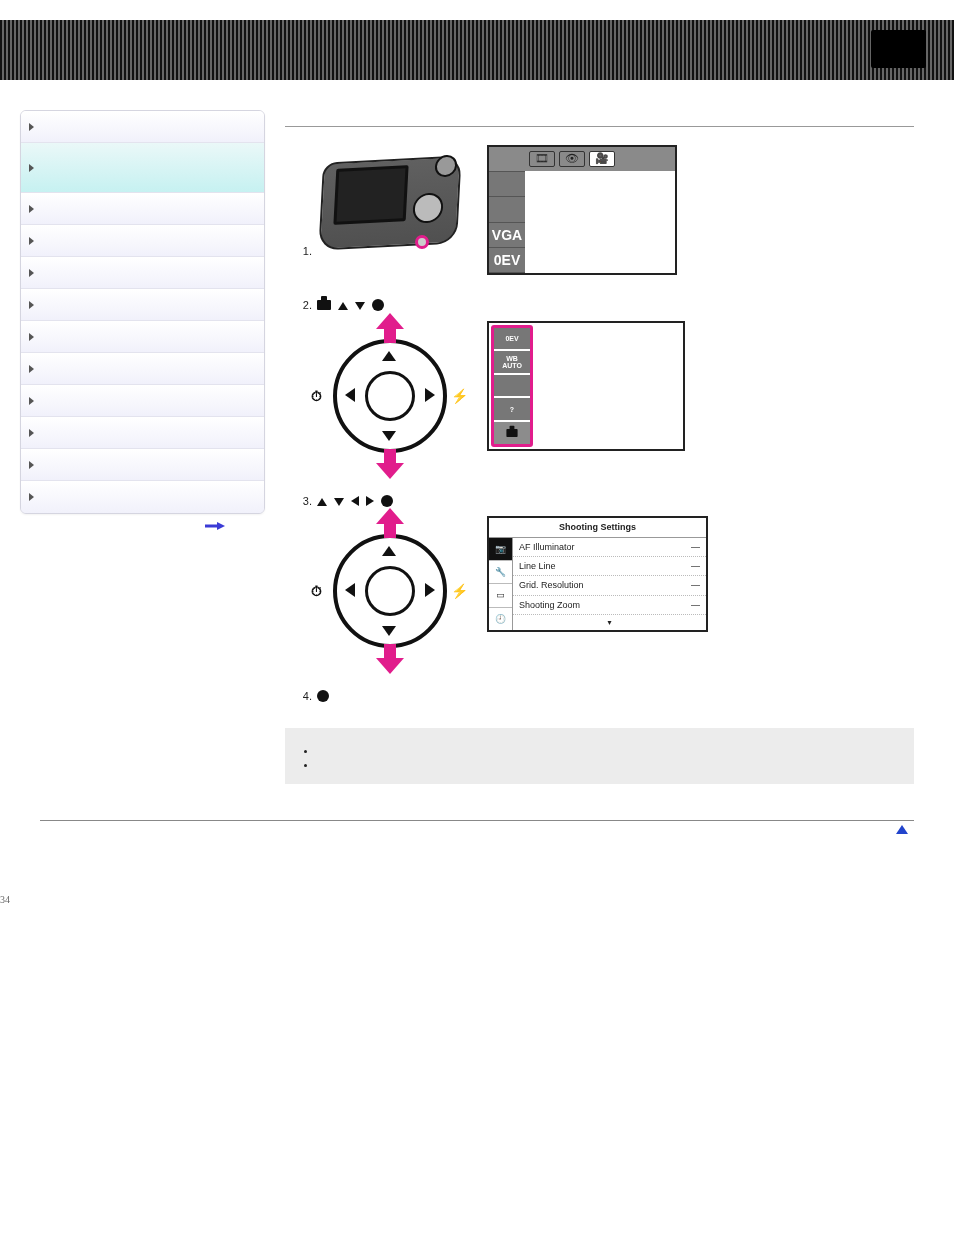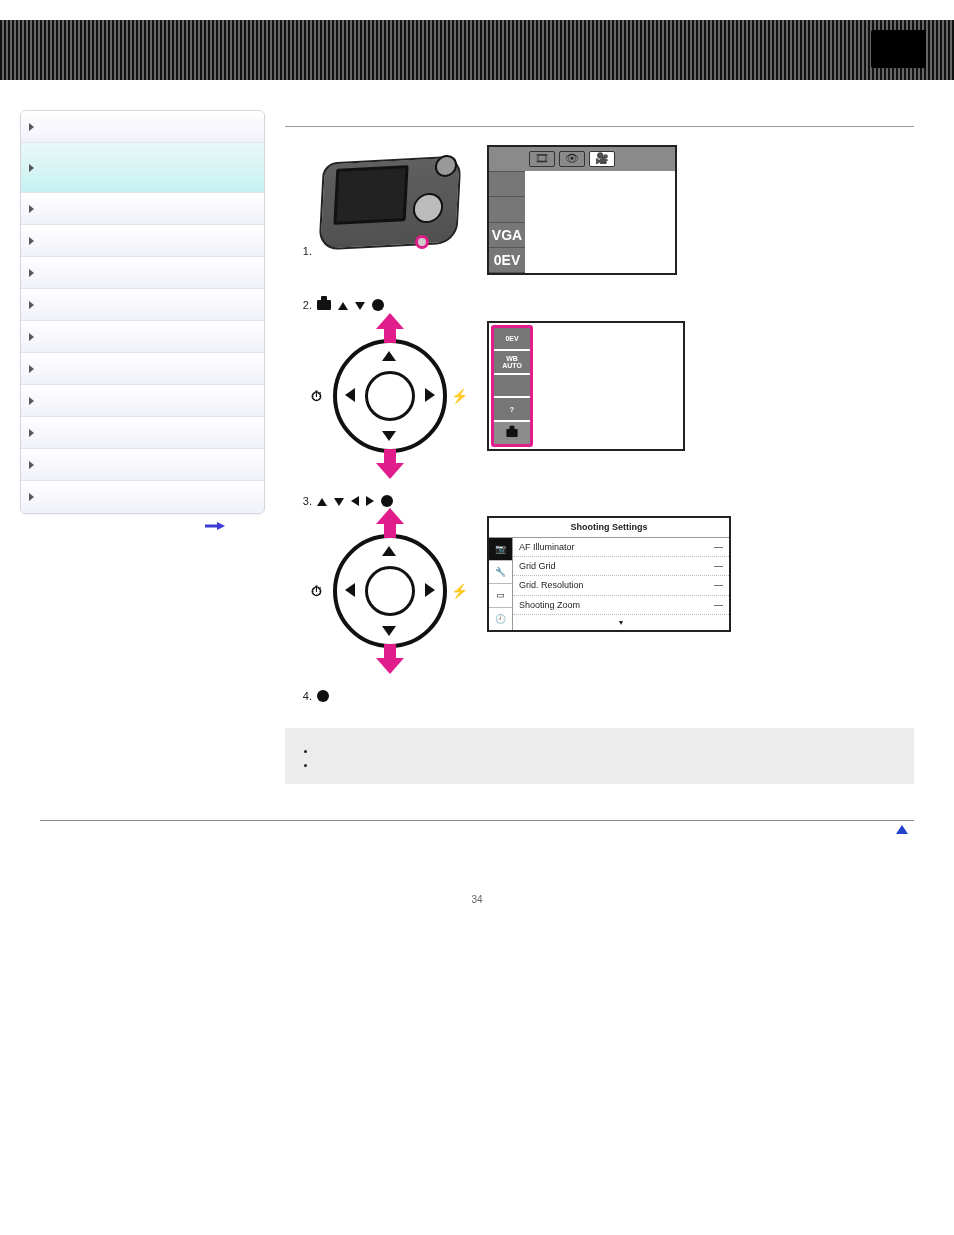--- a/index.html
+++ b/index.html
@@ -176,21 +176,21 @@
   }
   .col-hi .cell {
     flex: 1; background: #777; border-bottom: 2px solid #fff; color: #fff; font-size: 7px; font-weight: bold;
     display: flex; align-items: center; justify-content: center; text-align: center; line-height: 1;
   }
   .col-hi .cell:last-child { border-bottom: none; background: #8c8c8c; }
   .lcd2-rest { flex: 1; background: #fff; }
 
   
   .setbox {
-    width: 244px; border: 2px solid #222; background: #fff; font-size: 9px;
+    width: 221px; border: 2px solid #222; background: #fff; font-size: 9px;
   }
   .setbox-title { text-align: center; font-weight: bold; padding: 2px 0; border-bottom: 1px solid #999; }
   .setbox-body { display: flex; }
   .setbox-icons {
     width: 24px; border-right: 1px solid #999; display: flex; flex-direction: column;
   }
   .setbox-icons .ic {
     flex: 1; display: flex; align-items: center; justify-content: center; border-bottom: 1px solid #bbb;
   }
   .setbox-icons .ic:last-child { border-bottom: none; }
@@ -241,21 +241,21 @@
     color: #444;
   }
   .footer .gotop { color: #2222cc; }
   .uptri {
     width: 0; height: 0;
     border-left: 6px solid transparent;
     border-right: 6px solid transparent;
     border-bottom: 9px solid #2244cc;
   }
 
-  .pagenum { text-align: center; font-size: 10px; color: #666; margin-top: 60px; }
+  .pagenum { font-size: 10px; color: #666; margin-top: 60px; font-family: Liberation Serif, serif; }
 </style>
 </head>
 <body>
 
 <div class="page">
 
   <div class="hatchbar">
     <div class="tab"></div>
   </div>
 
@@ -477,21 +477,21 @@
                   <div class="ic">
                       <span>🕘</span>
                     </div>
                 </div>
                 <div class="setbox-rows">
                   <div class="setrow">
                     <span>AF Illuminator</span>
                     <span>—</span>
                   </div>
                   <div class="setrow">
-                    <span>Grid Grid</span>
+                    <span>Line Line</span>
                     <span>—</span>
                   </div>
                   <div class="setrow">
                     <span>Grid. Resolution</span>
                     <span>—</span>
                   </div>
                   <div class="setrow">
                     <span>Shooting Zoom</span>
                     <span>—</span>
                   </div>

